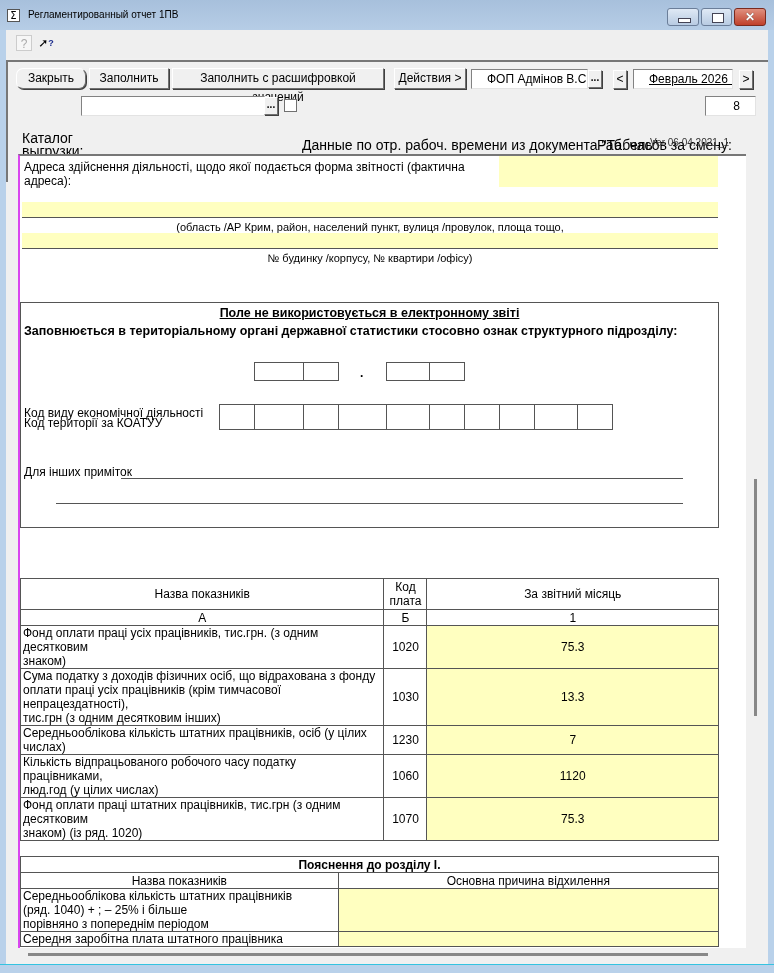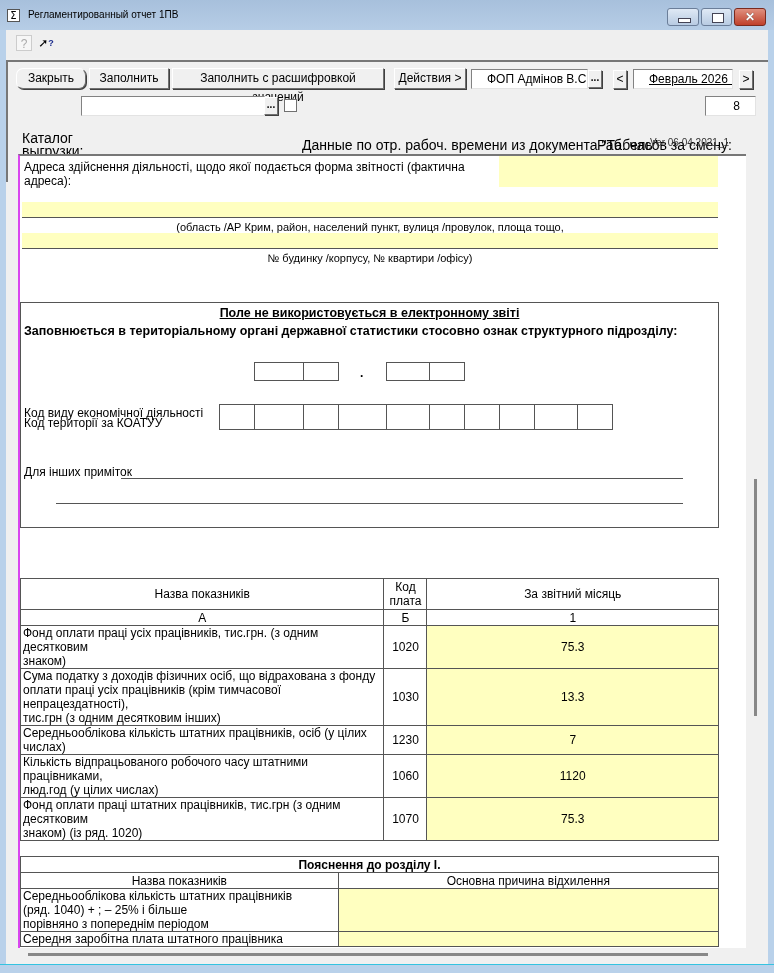--- a/index.html
+++ b/index.html
@@ -217,21 +217,21 @@
           <tr>
             <td>
               <div>Середньооблікова кількість штатних працівників, осіб (у цілих</div>
               <div>числах)</div>
             </td>
             <td class="c">1230</td>
             <td class="y">7</td>
           </tr>
           <tr>
             <td>
-              <div>Кількість відпрацьованого робочого часу штатними</div>
+              <div>Кількість відпрацьованого робочого часу податку</div>
               <div>працівниками,</div>
               <div>люд.год (у цілих числах)</div>
             </td>
             <td class="c">1060</td>
             <td class="y">1120</td>
           </tr>
           <tr>
             <td>
               <div>Фонд оплати праці штатних працівників, тис.грн (з одним</div>
               <div>десятковим</div>

